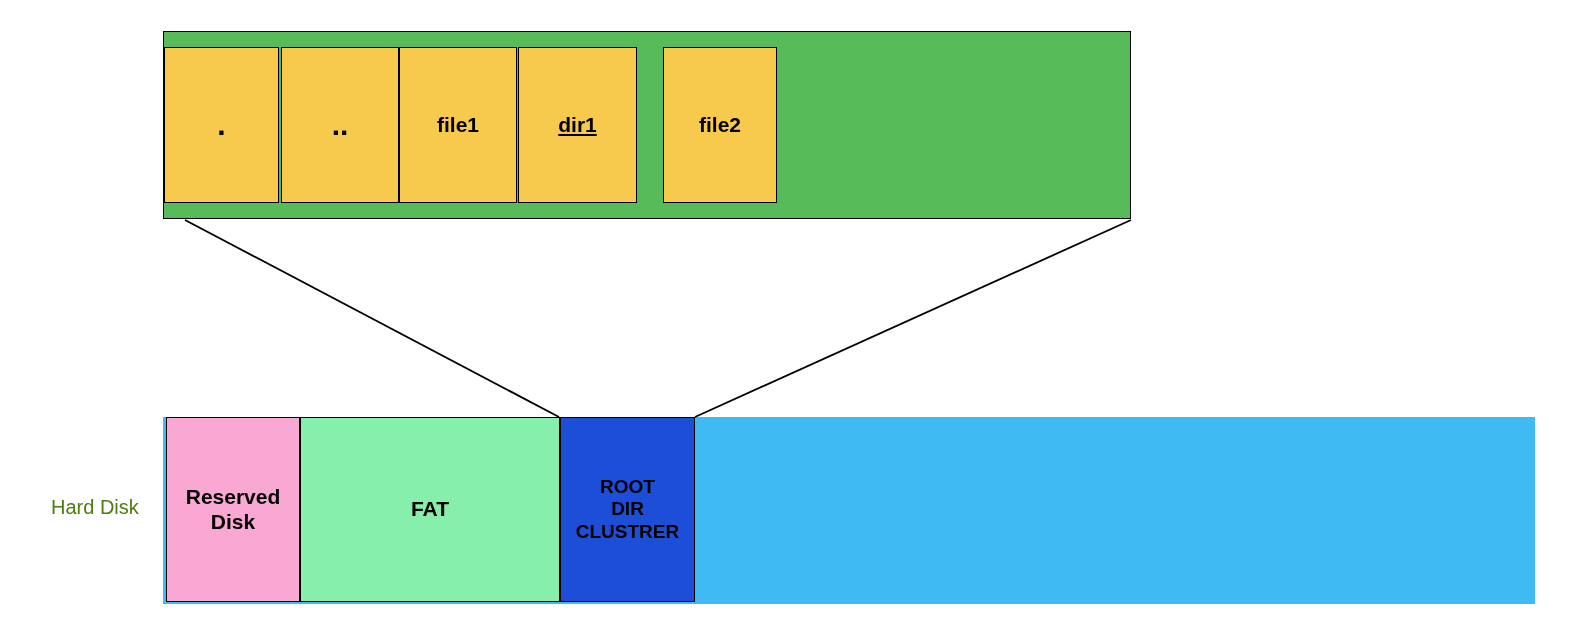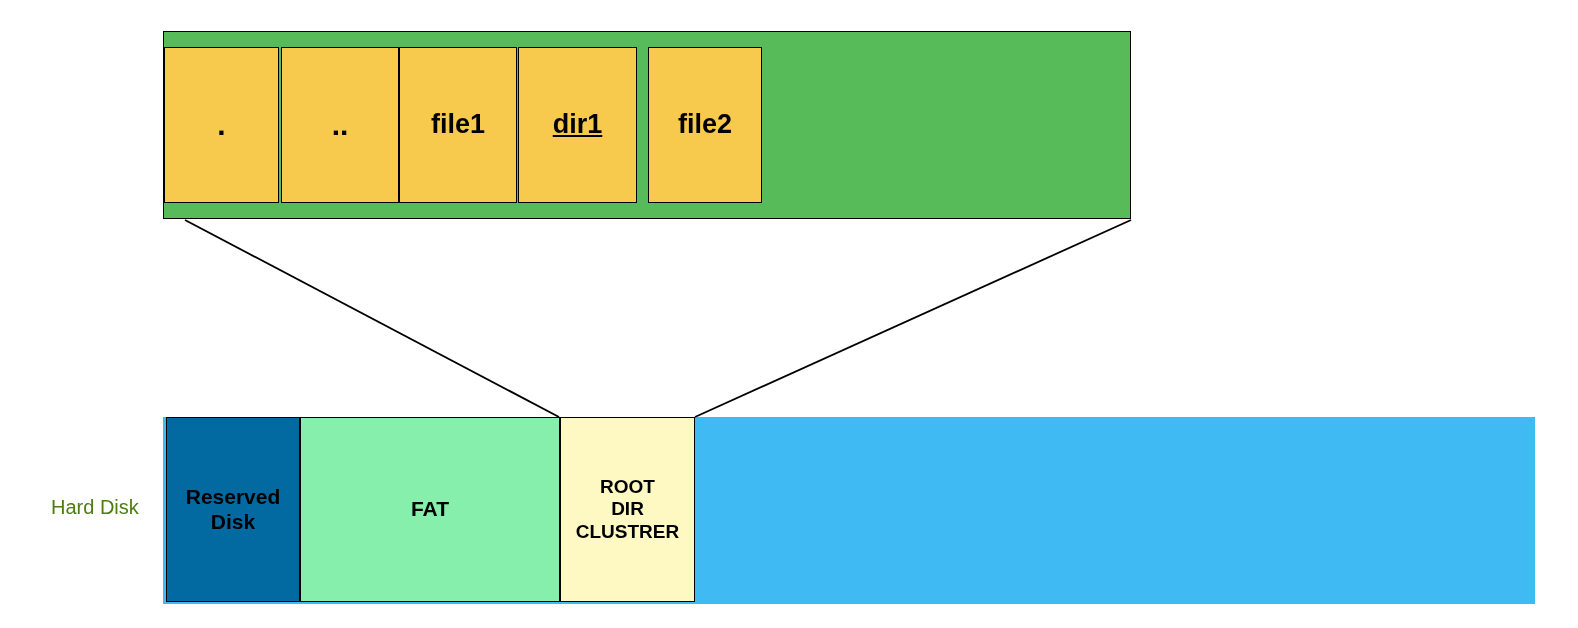--- a/index.html
+++ b/index.html
@@ -42,21 +42,21 @@
     height: 188px;
     background: #57bb5a;
     z-index: 1;
   }
   .dir-entry {
     top: 47px;
     height: 156px;
     background: #f7c94d;
     z-index: 3;
     font-weight: bold;
-    font-size: 27px;
+    font-size: 21px;
   }
   .dir-entry.dot   { font-size: 30px; }
 
   
   #connectors {
     position: absolute;
     left: 0;
     top: 0;
     width: 1578px;
     height: 628px;
@@ -82,23 +82,23 @@
     height: 187px;
     background: #3fbaf3;
     z-index: 1;
   }
   .disk-region {
     top: 417px;
     height: 185px;
     z-index: 3;
     font-weight: bold;
   }
-  .disk-region.reserved { background: #0369a1; font-size: 21px; }
+  .disk-region.reserved { background: #f9a8d4; font-size: 21px; }
   .disk-region.fat      { background: #86efac; font-size: 21px; }
-  .disk-region.rootdir  { background: #fef9c3; font-size: 19px; }
+  .disk-region.rootdir  { background: #1d4ed8; font-size: 19px; }
 </style>
 </head>
 <body>
 
 <div id="canvas">
 
   <div class="box" id="cluster-bar"></div>
 
   <div class="box dir-entry dot" style="left:164px; width:115px;">
     <span>.</span>
@@ -109,21 +109,21 @@
   </div>
 
   <div class="box dir-entry" style="left:399px; width:118px;">
     <span>file1</span>
   </div>
 
   <div class="box dir-entry" style="left:518px; width:119px;text-decoration:underline;">
     <span>dir1</span>
   </div>
 
-  <div class="box dir-entry" style="left:648px; width:114px;">
+  <div class="box dir-entry" style="left:663px; width:114px;">
     <span>file2</span>
   </div>
 
   <svg id="connectors" viewBox="0 0 1578 628">
     <line x1="185" y1="220" x2="559" y2="417" stroke="#000000" stroke-width="1.8"></line>
     <line x1="1131" y1="220" x2="695" y2="417" stroke="#000000" stroke-width="1.8"></line>
   </svg>
 
   <div id="disk-label">Hard Disk</div>
 

